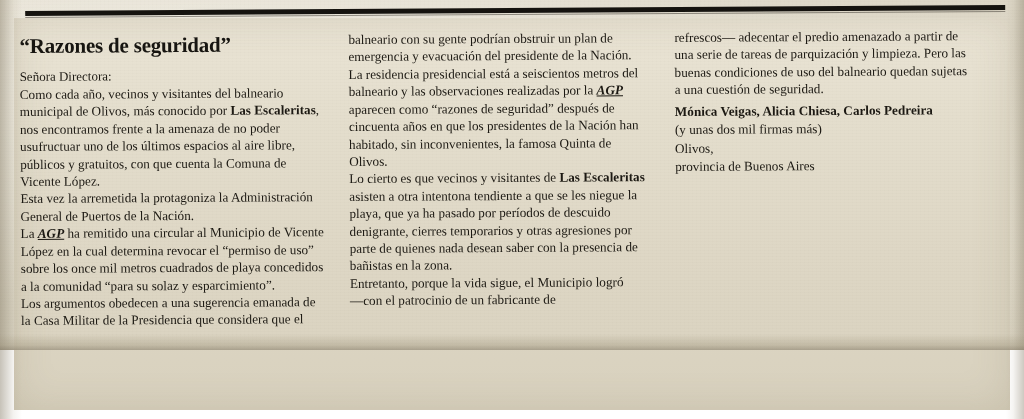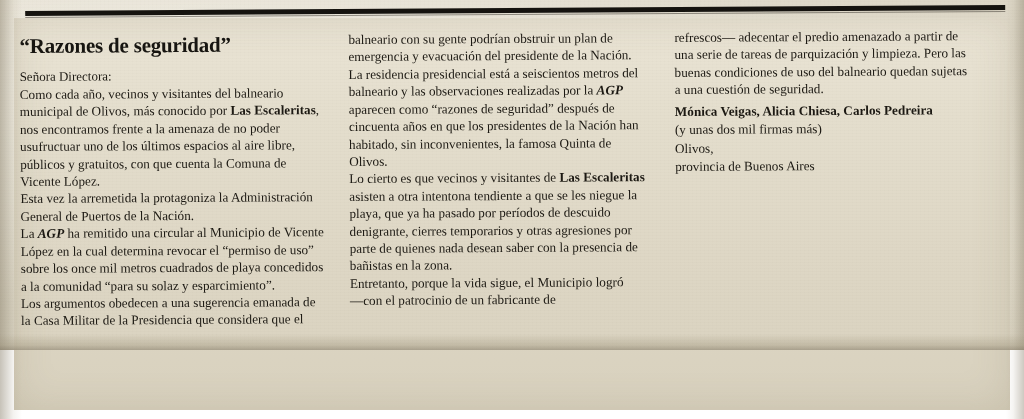--- a/index.html
+++ b/index.html
@@ -130,21 +130,21 @@
     text-indent: 0;
   }
   p + p { margin-top: 0; }
 
   .salutation {
     font-size: 13px;
     margin-bottom: 1px;
   }
 
   .bold { font-weight: bold; margin-top: 34px; }
-  .bi { font-weight: bold; font-style: italic; }
+  .bi { font-weight: bold; font-style: italic; text-decoration: underline; }
 
   .signers {
     font-weight: bold;
     margin-top: 4px;
   }
 
   
   #skewer {
     position: absolute;
     inset: 0;

